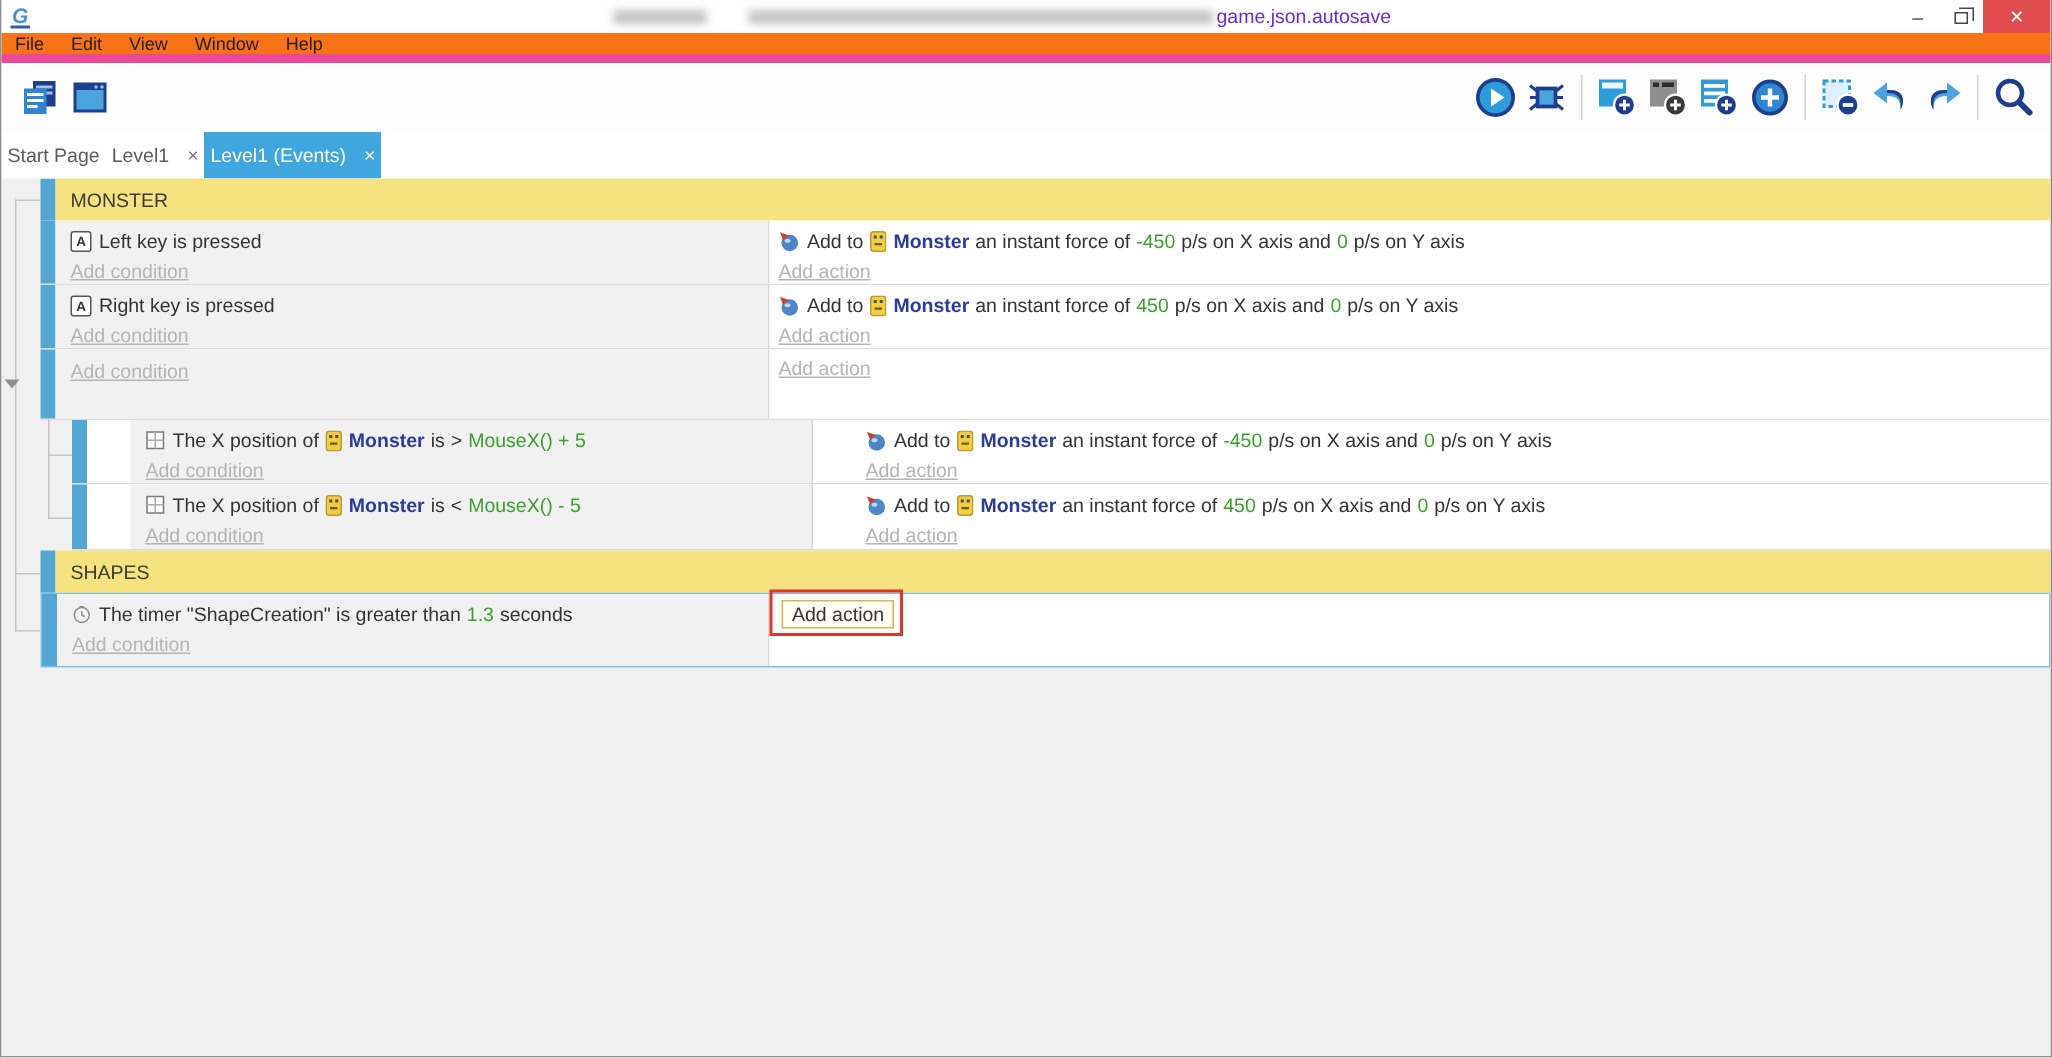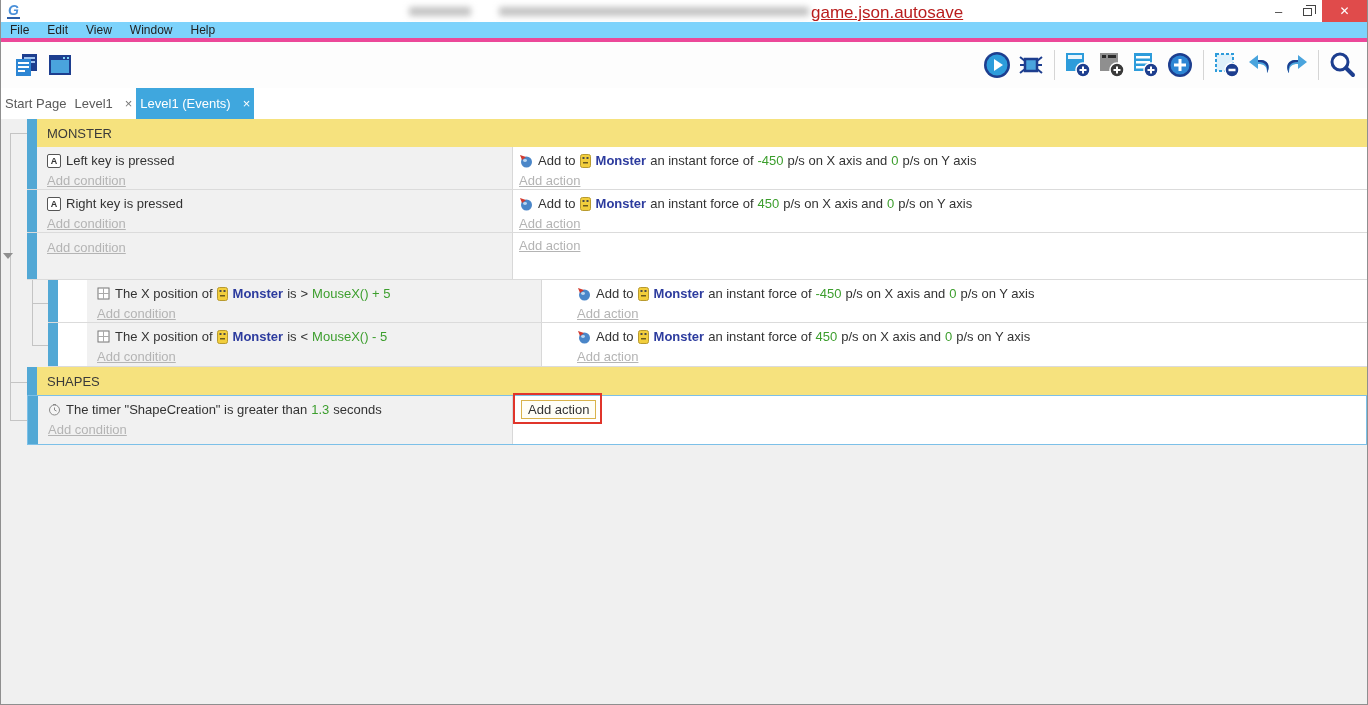--- a/index.html
+++ b/index.html
@@ -6,32 +6,32 @@
   html,body { width:1368px; height:705px; }
   body { font-family: "Liberation Sans", sans-serif; font-size:13px; color:#333; background:#fff; }
   .app { width:1368px; height:705px; display:flex; flex-direction:column; overflow:hidden;
          border-left:1px solid #8f8f8f; border-right:1px solid #8f8f8f; border-bottom:1px solid #8f8f8f; }
 
   
   .titlebar { height:22px; background:#fff; display:flex; align-items:center; position:relative; flex:0 0 22px; }
   .logo { margin-left:6px; font-weight:bold; font-style:italic; font-size:14px; color:#4a90d9;
           border-bottom:2px solid #2d5fa8; line-height:13px; padding:0 1px; }
   .blur-seg { position:absolute; top:7px; height:9px; background:#c2c2c2; filter:blur(3px); border-radius:2px; }
-  .title-text { position:absolute; left:810px; top:3px; font-size:17px; color:#b91c1c;text-decoration:underline; }
+  .title-text { position:absolute; left:810px; top:3px; font-size:13px; color:#6d28d9; }
   .win-controls { position:absolute; right:0; top:0; height:22px; display:flex; }
   .win-btn { width:29px; height:22px; display:flex; align-items:center; justify-content:center;
              color:#444; font-size:13px; cursor:default; }
   .restore-glyph { width:9px; height:8px; border:1px solid #444; position:relative; background:#fff; margin-top:2px; }
   .restore-glyph::before { content:""; position:absolute; left:2px; top:-4px; width:9px; height:8px;
              border:1px solid #444; border-bottom:none; border-left:none; }
   .win-close { width:45px; background:var(--closered); color:#fff; font-size:12px; }
 
   
-  .menubar { height:20px; background:#7dd3fc; display:flex; align-items:center; font-size:12px;
-             color:#222; flex:0 0 20px; border-bottom:4px solid #ec4899; }
+  .menubar { height:20px; background:#f97316; display:flex; align-items:center; font-size:12px;
+             color:#222; flex:0 0 20px; border-bottom:6px solid #ec4899; }
   .menu-item { padding:0 9px; height:20px; line-height:20px; }
 
   
   .toolbar { height:46px; background:#fdfdfd; display:flex; align-items:center; padding:0 8px; flex:0 0 46px; }
   .tbtn { width:34px; height:34px; display:flex; align-items:center; justify-content:center; }
   .tbtn svg { display:block; }
   .tb-sep { width:1px; height:30px; background:#d5d5d5; margin:0 6px; }
   .tb-spacer { flex:1; }
 
   

